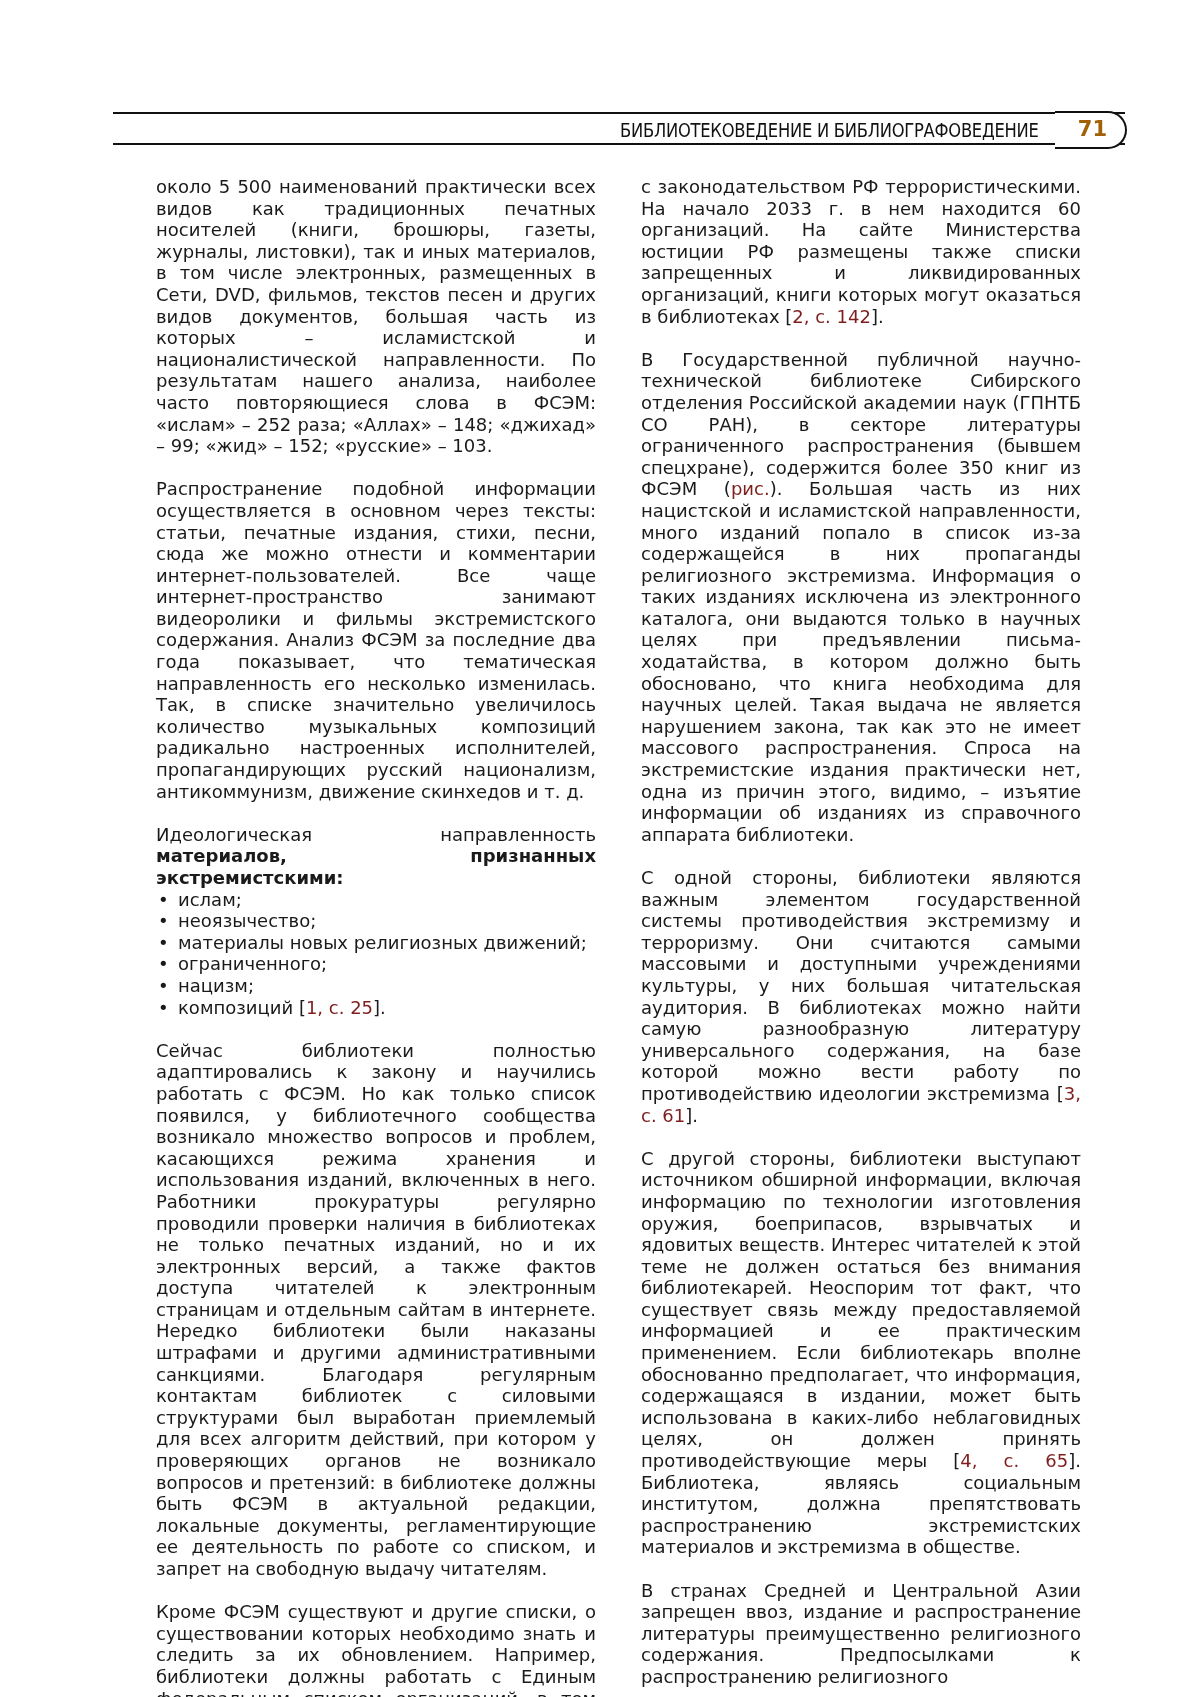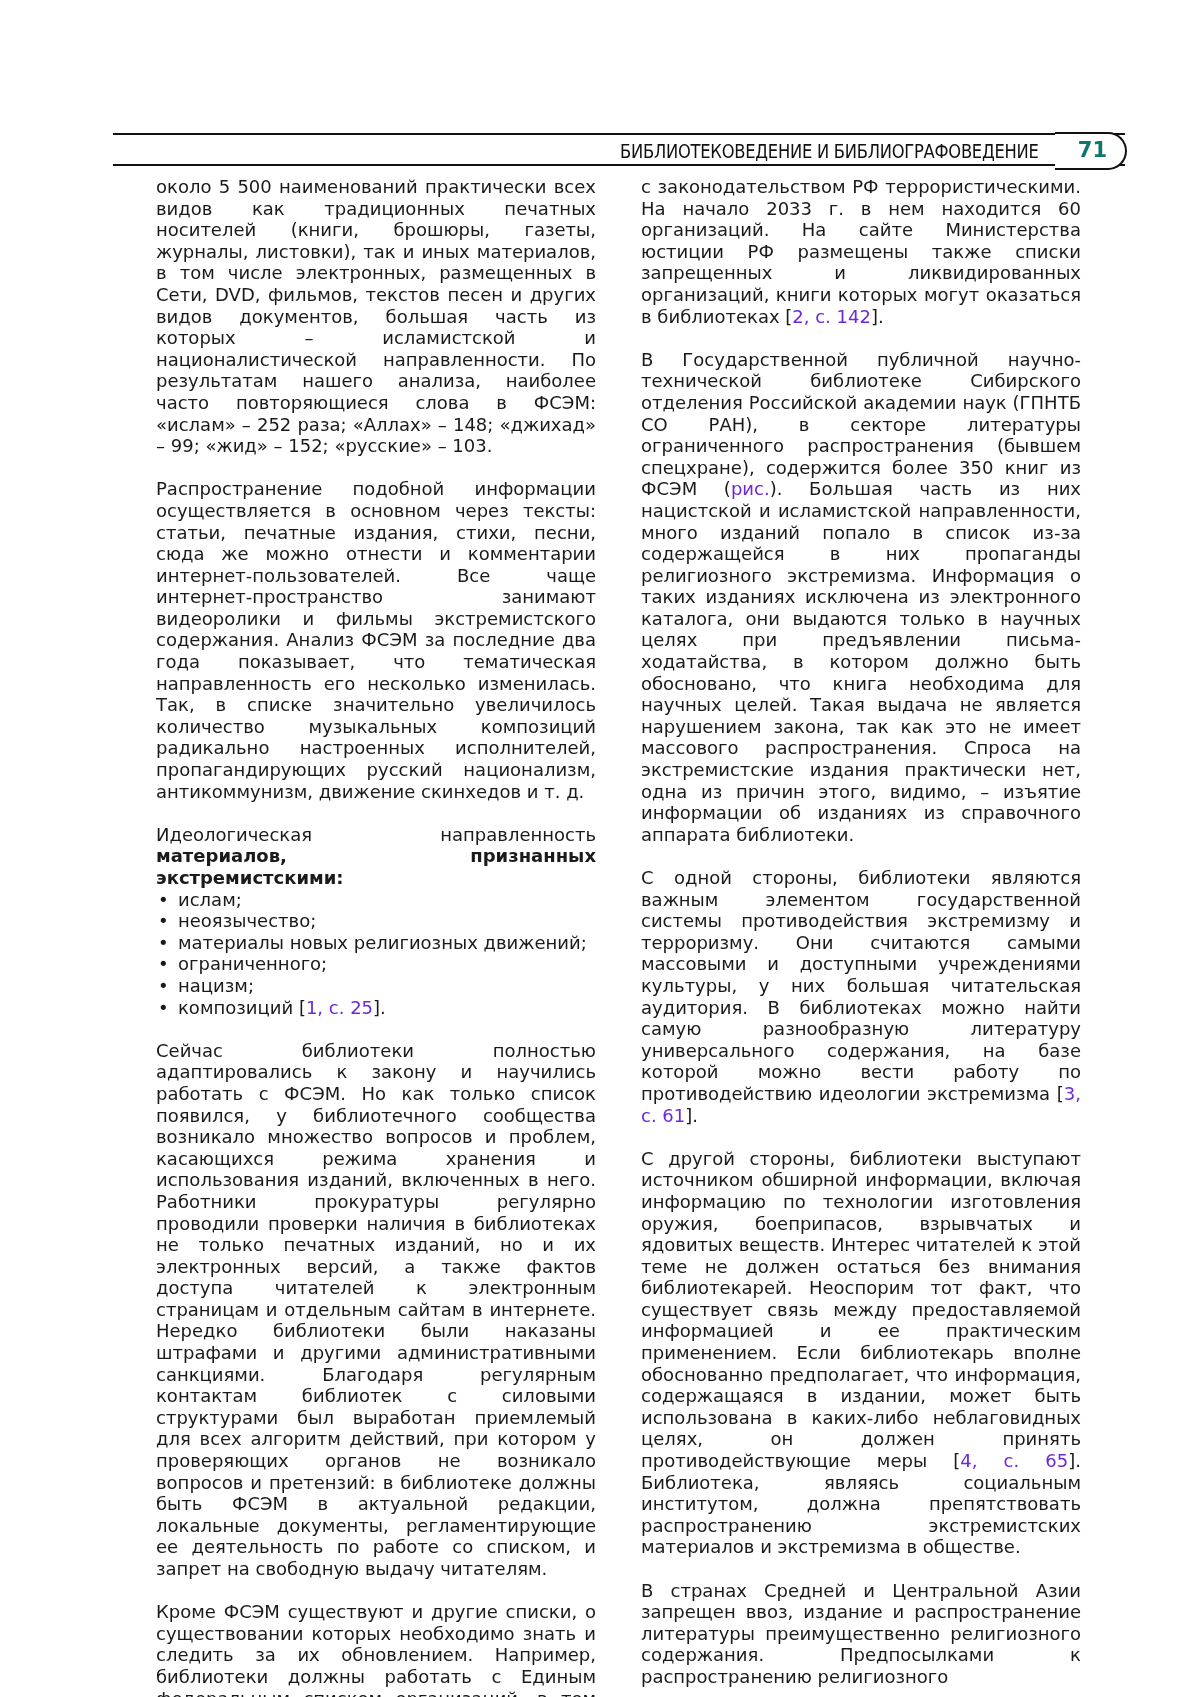--- a/index.html
+++ b/index.html
@@ -1,28 +1,28 @@
 <!DOCTYPE html>
 <html><head>
 <meta charset="utf-8">
 <style>
   html, body { margin: 0; padding: 0; background: #ffffff; }
   body { width: 1200px; height: 1697px; position: relative; overflow: hidden; font-family: "DejaVu Sans", sans-serif; color: #1a1a1a; }
-  .header { position: absolute; left: 113px; top: 128px; width: 1012px; height: 38px; }
+  .header { position: absolute; left: 113px; top: 107px; width: 1012px; height: 38px; }
   .header .rule-top { position: absolute; left: 0; right: 0; top: 5px; border-top: 2px solid #111; }
   .header .rule-bottom { position: absolute; left: 0; right: 0; top: 36px; border-top: 2px solid #111; }
   .header .title { position: absolute; right: 86px; top: 12px; font-family: "DejaVu Sans", sans-serif; font-size: 19px; letter-spacing: -0.3px; transform: scaleX(0.86); transform-origin: right center; white-space: nowrap; color: #111; }
   .header .page-tab { position: absolute; right: -2px; top: 4px; width: 70px; height: 34px; background: #fff; border: 2px solid #111; border-left: none; border-radius: 0 20px 20px 0; }
-  .header .page-num { position: absolute; right: 18px; top: 10px; font-size: 21px; font-weight: bold; color: #0f766e; }
+  .header .page-num { position: absolute; right: 18px; top: 10px; font-size: 21px; font-weight: bold; color: #a16207; }
   .col { position: absolute; top: 176px; width: 440px; font-size: 18px; line-height: 21.6px; margin-left: 43px; }
   .col-left { left: 113px; }
   .col-right { left: 598px; width: 440px; }
   .col p { margin: 0 0 21.6px 0; text-align: justify; }
   .col p.tight { margin-bottom: 0; }
-  .ref { color: #6d28d9; }
+  .ref { color: #7f1d1d; }
   ul.ideo { list-style: none; padding: 0; margin: 0 0 21.6px 0; }
   ul.ideo li { position: relative; padding-left: 22px; }
   ul.ideo li .bullet { position: absolute; left: 2px; top: 0; }
   b { font-weight: bold; }
 </style>
 </head>
 <body>
 
 <div class="header">
   <div class="rule-top"></div>

